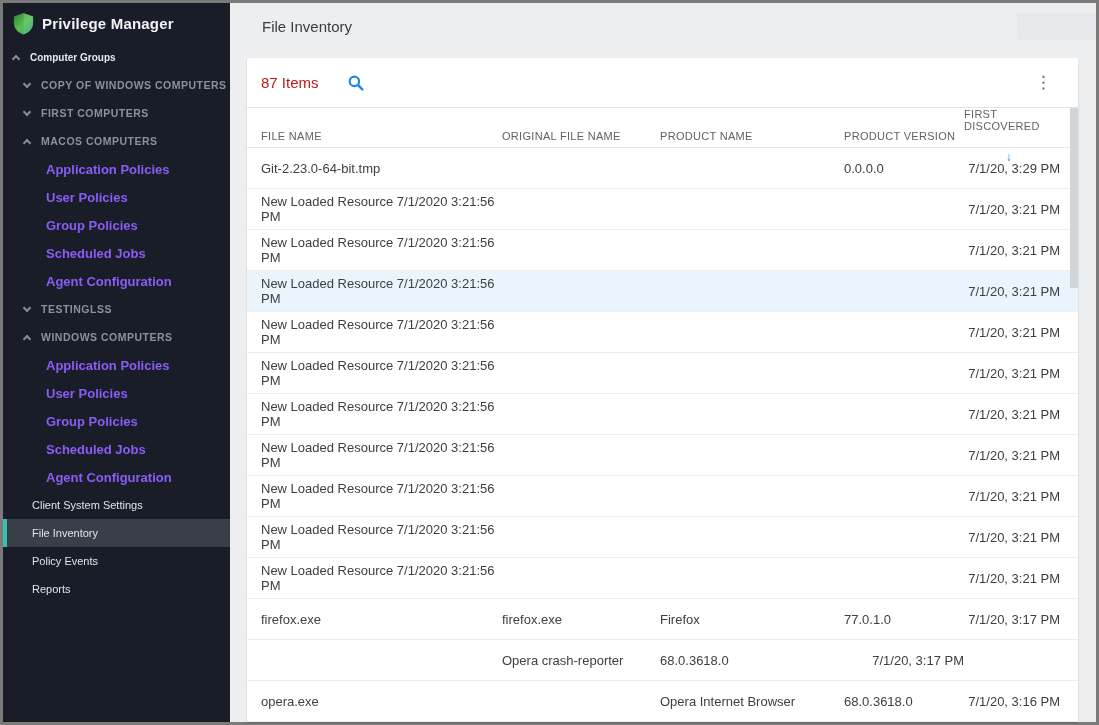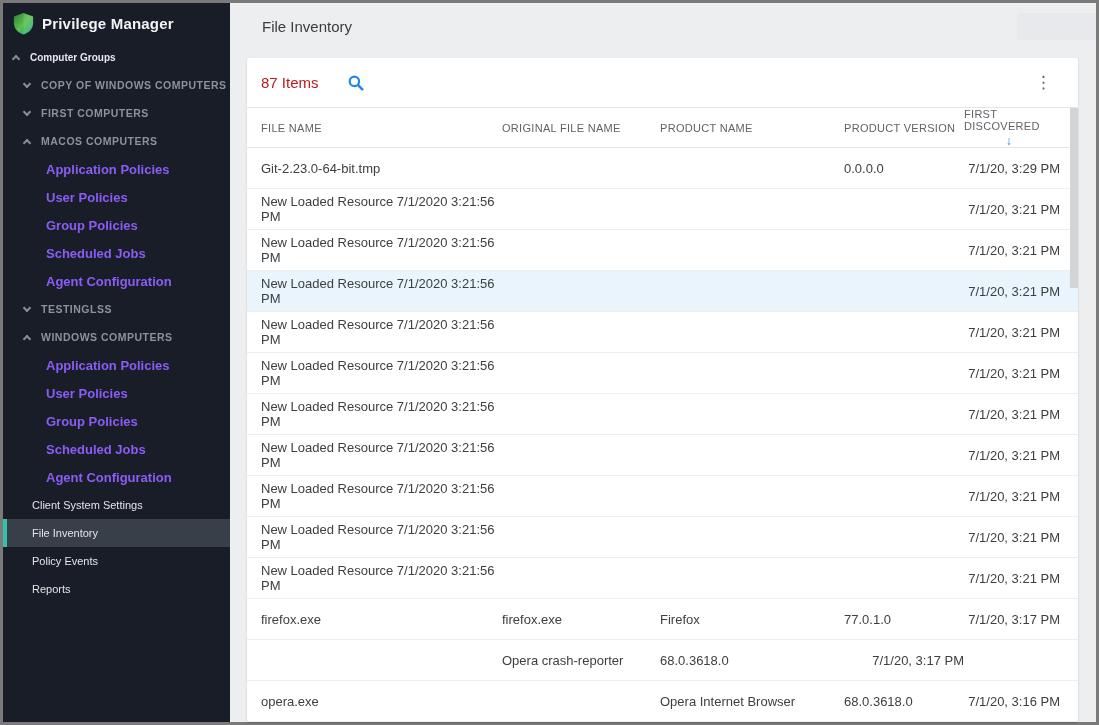--- a/index.html
+++ b/index.html
@@ -35,21 +35,21 @@
   .card { position:absolute; top:55px; left:17px; right:18px; bottom:0; background:#ffffff; border-radius:2px; box-shadow:0 1px 2px rgba(0,0,0,.18); overflow:hidden; }
 
   .toolbar { height:49px; display:flex; align-items:center; padding:0 26px 0 14px; }
   .items-count { font-size:15px; color:#b91c1c; }
   .search-icon { margin-left:28px; width:18px; height:18px; cursor:pointer; }
   .kebab { margin-left:auto; color:#5f6368; font-size:17px; line-height:17px; cursor:pointer; letter-spacing:0; }
 
   .thead, .trow { display:grid; grid-template-columns:241px 158px 184px 120px 1fr; padding:0 18px 0 14px; align-items:center; }
   .thead { height:41px; border-top:1px solid #e4e6e8; border-bottom:1px solid #e4e6e8; }
   .th { font-size:11px; color:#5f6368; letter-spacing:.3px; font-weight:500; }
-  .th-last { display:flex; flex-direction:column; align-items:flex-end; justify-content:center; }
+  .th-last { display:flex; flex-direction:column; align-items:flex-end; justify-content:center;gap:16px; }
   .sort-arrow { color:#1e88e5; font-size:12px; line-height:12px; margin-top:3px; margin-right:48px; }
   .trow { height:41px; border-bottom:1px solid #eceeef; font-size:13px; color:#3c4043; cursor:pointer; }
   .trow.highlighted { background:#e9f4fc; }
   .td-right { text-align:right; }
 
   .vthumb { position:absolute; top:50px; right:0; width:8px; height:180px; background:#d2d5d8; border-radius:1px; }
 </style>
 </head>
 <body>
 

